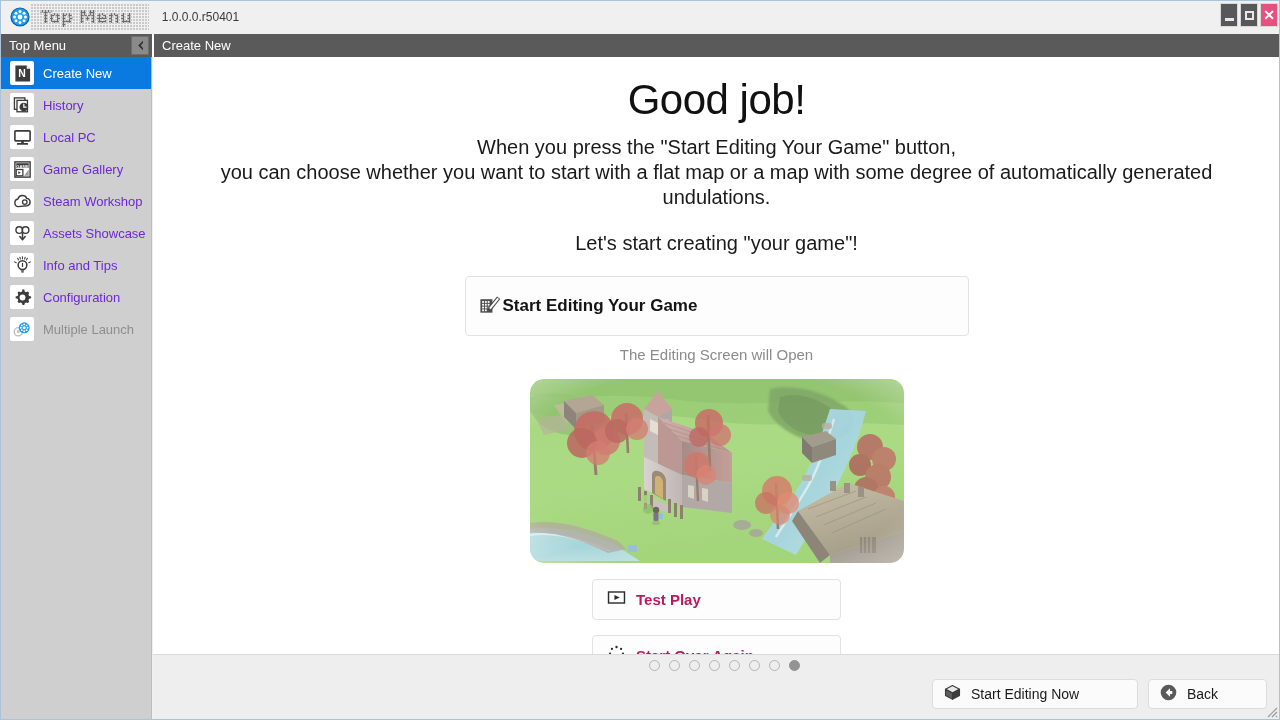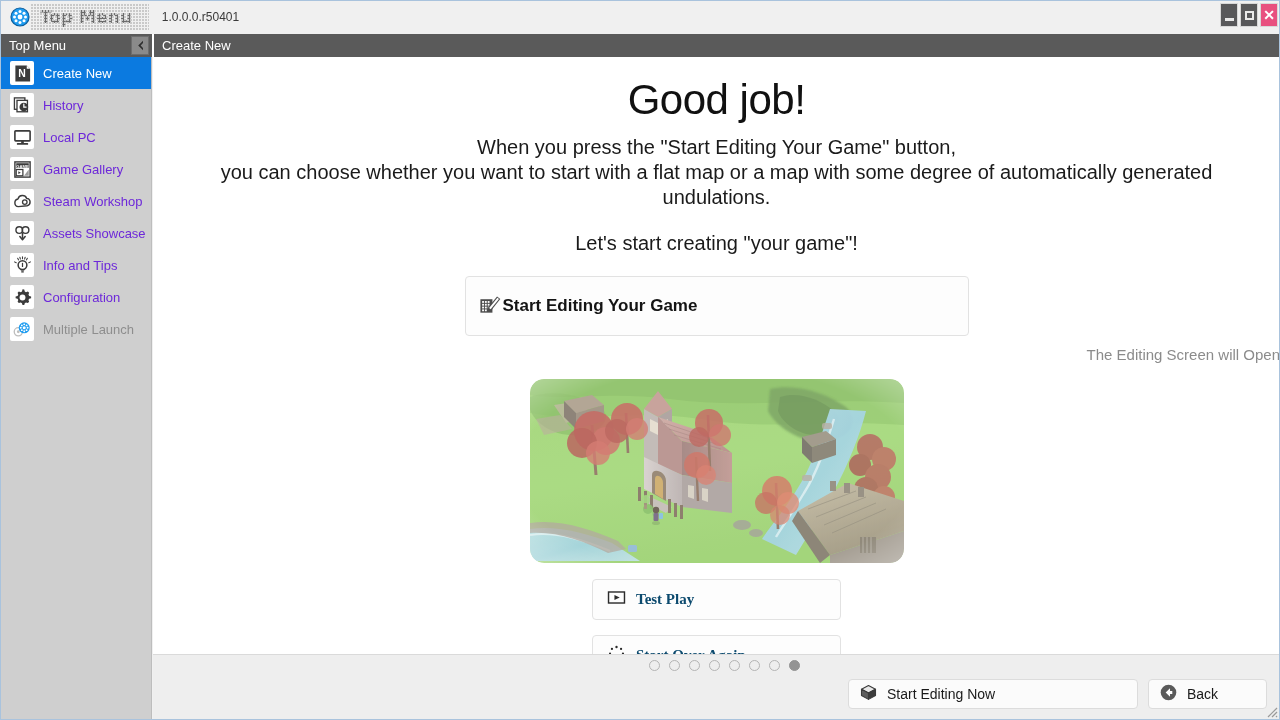--- a/index.html
+++ b/index.html
@@ -179,21 +179,21 @@
     display: flex; align-items: center;
     padding-left: 12px;
   }
   .big-btn .lbl {
     font-size: 17px; font-weight: bold;
     color: #141414;
     margin-left: 0;
     font-family: "Liberation Sans", sans-serif;
   }
   .subnote {
-    text-align: right;
+    text-align: center;
     font-size: 15px;
     color: #8b8b8b;
     margin-top: 10px;
     font-family: "Liberation Sans", sans-serif;
   }
 
   .shot-wrap {
     width: 374px; height: 184px;
     margin: 16px auto 0 auto;
     position: relative;
@@ -213,22 +213,22 @@
     background: #fdfdfd;
     border: 1px solid #e2e2e2;
     border-radius: 4px;
     display: flex; align-items: center;
     padding-left: 14px;
   }
   .mid-btn.b1 { margin-top: 16px; }
   .mid-btn.b2 { margin-top: 15px; }
   .mid-btn .lbl {
     font-size: 15px; font-weight: bold;
-    color: #0c4a6e; margin-left: 10px;
-    font-family: Liberation Serif, serif;
+    color: #be185d; margin-left: 10px;
+    font-family: Liberation Sans, sans-serif;
   }
 
   
   .bottombar {
     position: absolute; left: 152px; top: 653px;
     width: 1127px; height: 66px;
     background: #eeeeee;
     border-top: 1px solid #dadada;
   }
   .dots {
@@ -251,21 +251,21 @@
     background: #fbfbfb;
     border: 1px solid #dcdcdc;
     border-radius: 4px;
     display: flex; align-items: center;
     padding: 0 13px 0 10px;
   }
   .bot-btn .lbl {
     font-size: 14px; color: #1a1a1a; margin-left: 9px;
     font-family: "Liberation Sans", sans-serif;
   }
-  .bot-start { width: 290px; text-align: right; }
+  .bot-start { width: 206px; text-align: right; }
   .bot-back  { width: 119px; }
 
   .resize-grip {
     position: absolute; right: 2px; bottom: 2px;
     width: 14px; height: 14px;
   }
 </style>
 </head>
 <body>
 

